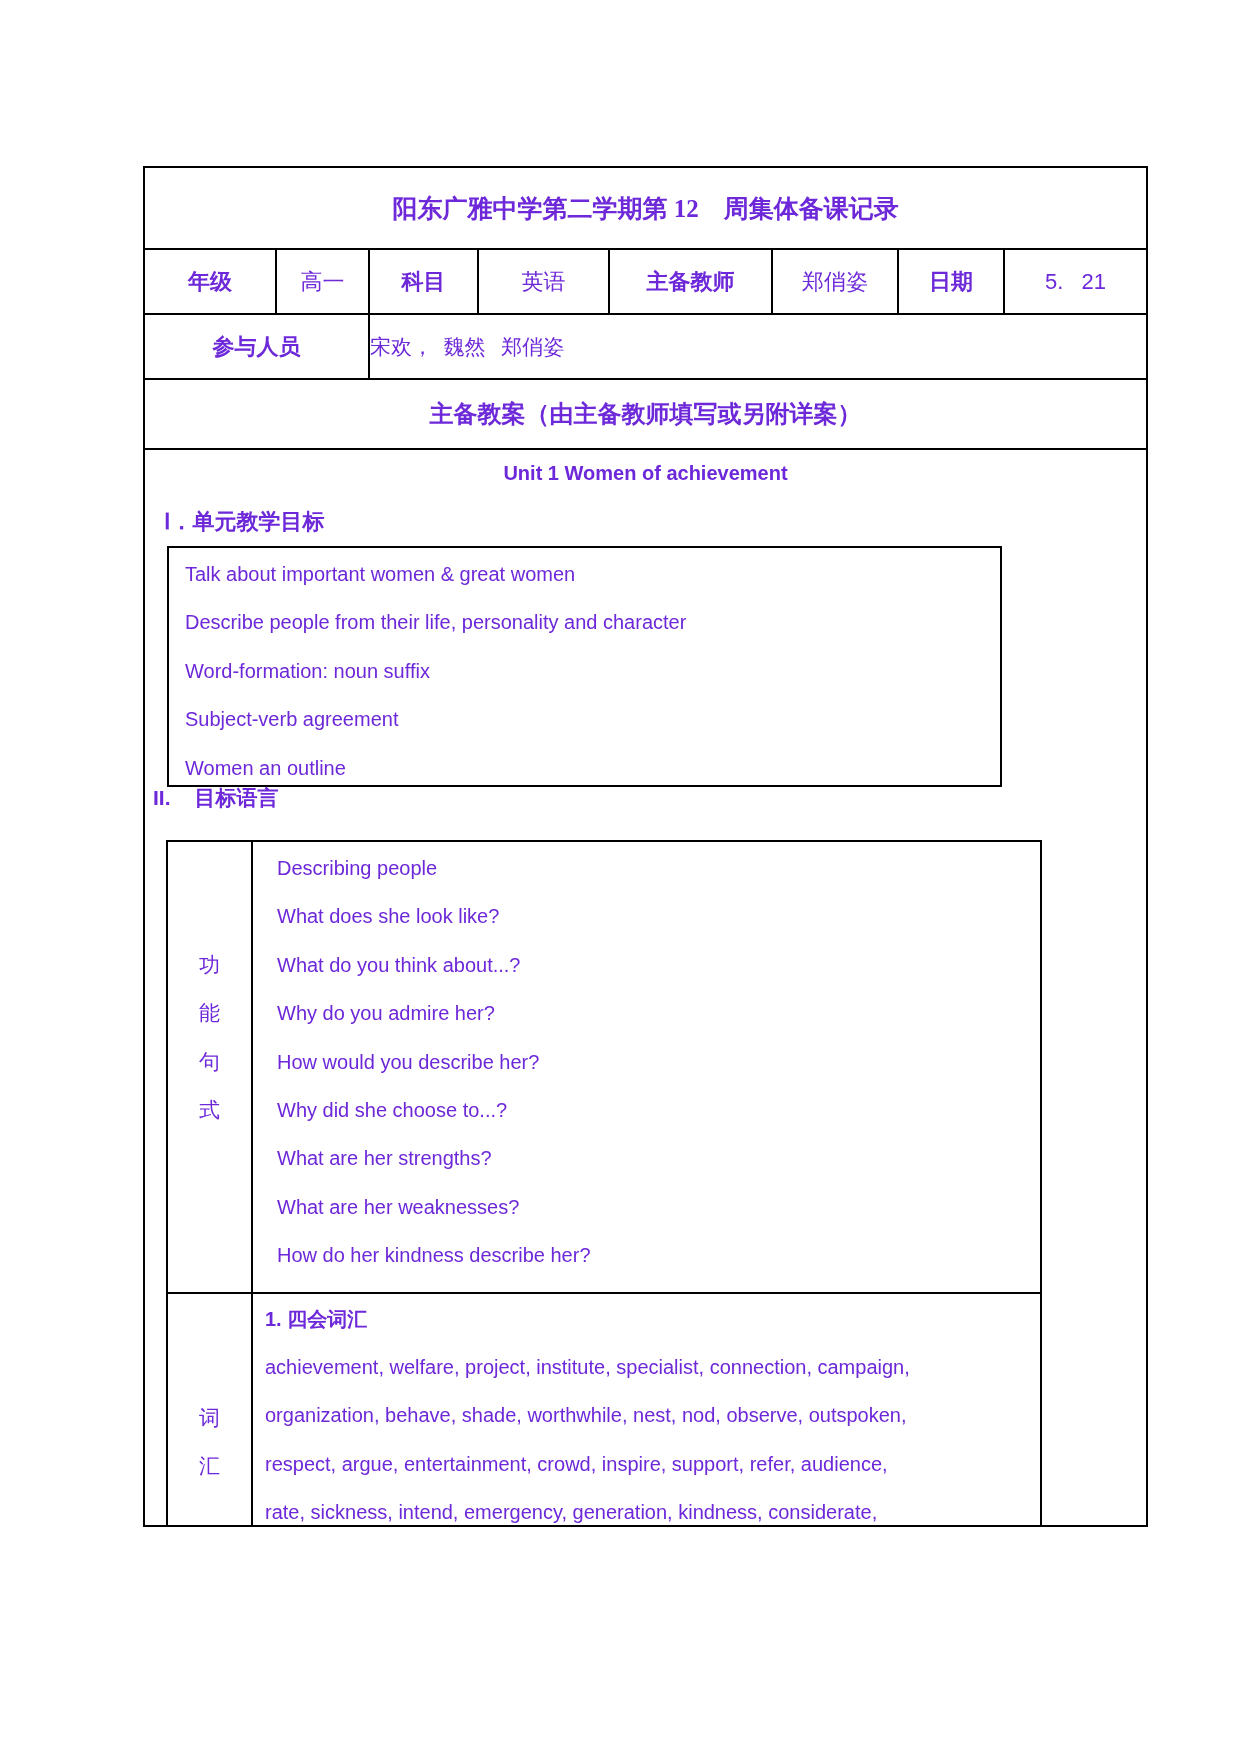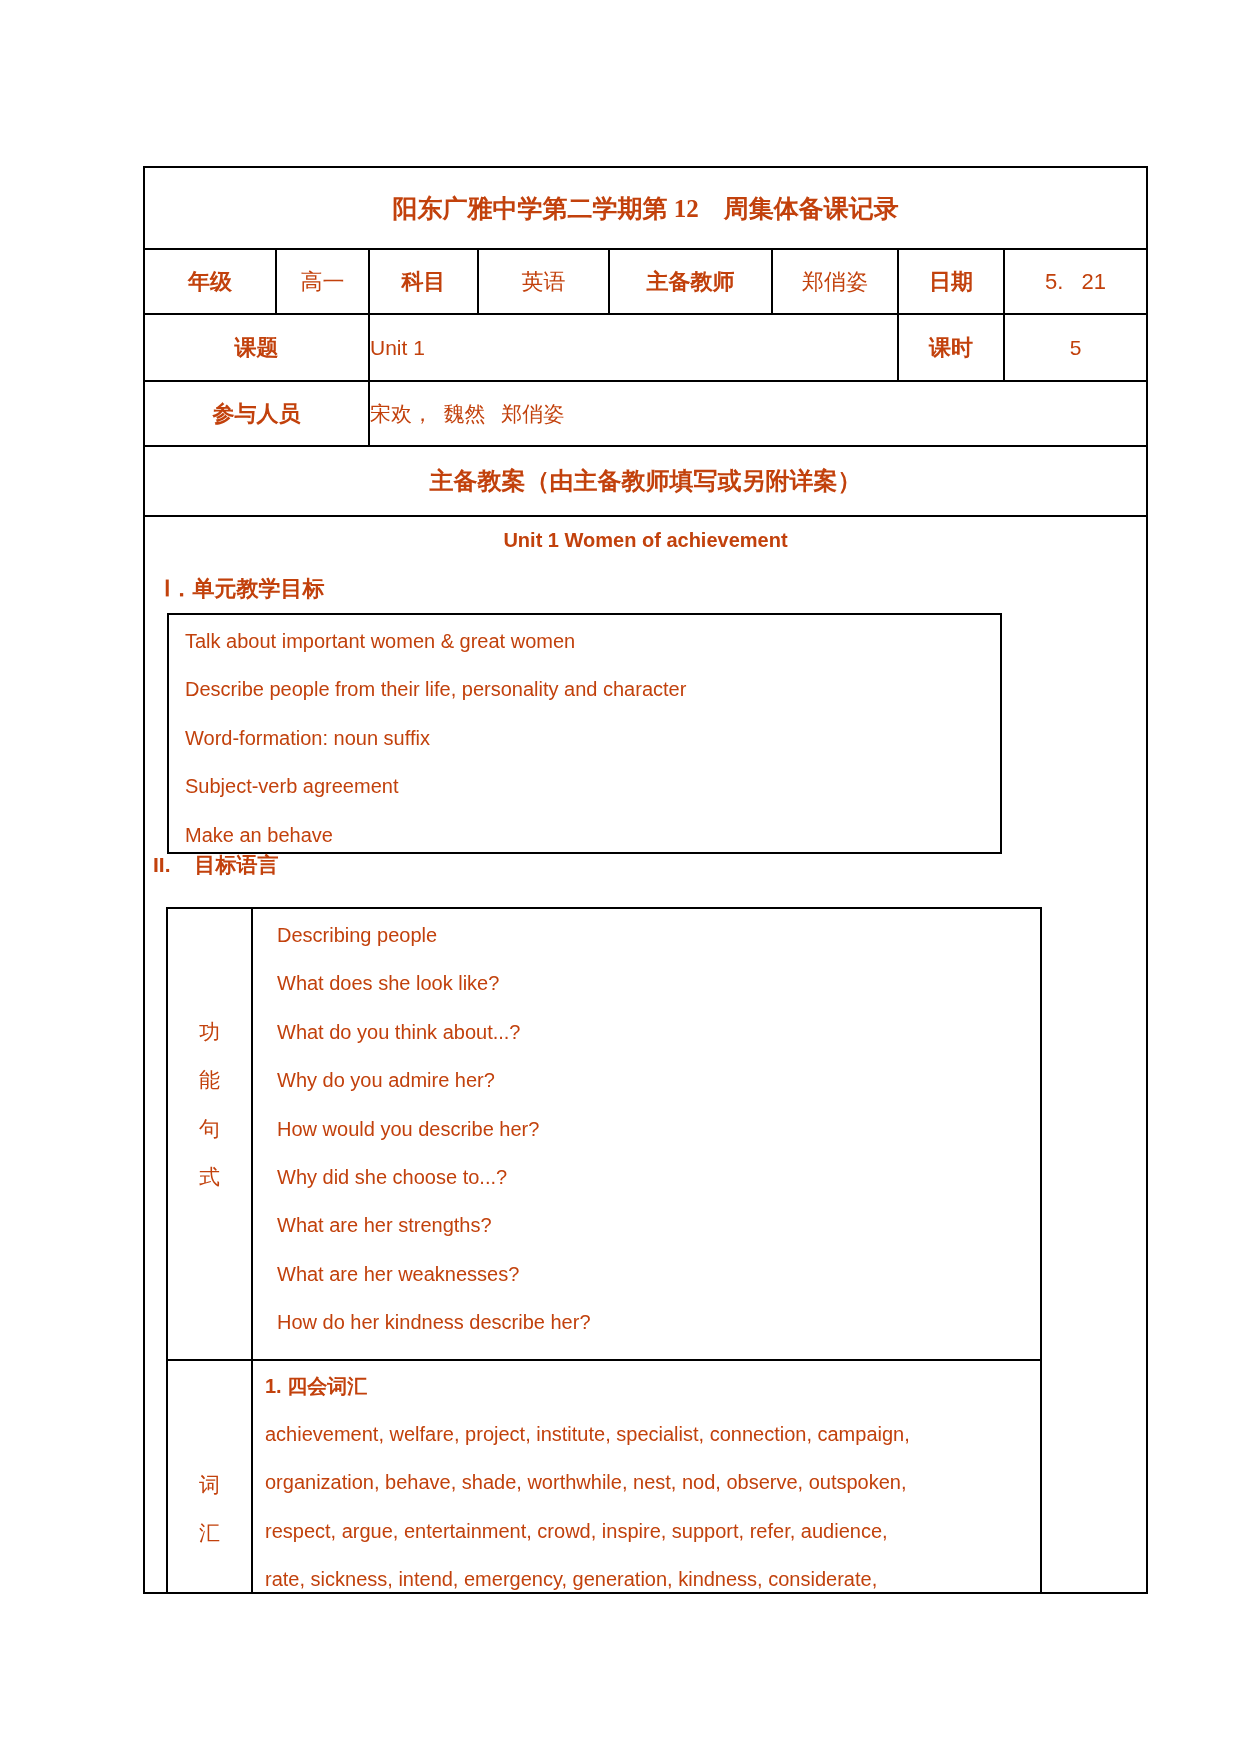--- a/index.html
+++ b/index.html
@@ -1,18 +1,18 @@
 <!DOCTYPE html>
 <html><head>
 <meta charset="utf-8">
 <style>
   html,body { margin:0; padding:0; background:#ffffff; }
   .page {
     position:relative; width:1241px; height:1754px; background:#ffffff;
-    color:#c2410c; font-family:"Liberation Serif", serif; overflow:hidden;
+    color:#6d28d9; font-family:"Liberation Serif", serif; overflow:hidden;
   }
   table.main {
     position:absolute; left:143px; top:166px; width:1003px;
     border-collapse:collapse; table-layout:fixed;
   }
   table.main td { border:2px solid #000; padding:0; overflow:hidden; }
   .pre { white-space:pre; }
 
   .r-title td { height:80px; text-align:center; font-weight:bold; font-size:25px; }
   .r-info td  { height:63px; text-align:center; font-size:22px; }
@@ -92,45 +92,39 @@
       <tr class="r-info">
         <td class="lbl">年级</td>
         <td class="val">高一</td>
         <td class="lbl">科目</td>
         <td class="val">英语</td>
         <td class="lbl">主备教师</td>
         <td class="val">郑俏姿</td>
         <td class="lbl">日期</td>
         <td class="date-val pre">5.   21</td>
       </tr>
-      <tr class="r-topic">
-        <td colspan="2" class="lbl">课题</td>
-        <td colspan="4" class="topic-val">Unit 1</td>
-        <td class="lbl">课时</td>
-        <td class="periods-val">5</td>
-      </tr>
       <tr class="r-part">
         <td colspan="2" class="lbl">参与人员</td>
         <td colspan="6" class="part-val pre">宋欢，  魏然   郑俏姿</td>
       </tr>
       <tr class="r-plan">
         <td colspan="8">主备教案（由主备教师填写或另附详案）</td>
       </tr>
       <tr class="r-content">
         <td colspan="8">
 
           <div class="unit-title">Unit 1 Women of achievement</div>
           <div class="sec1">Ⅰ．单元教学目标</div>
 
           <div class="objbox">
             <div class="obj-line">Talk about important women &amp; great women</div>
             <div class="obj-line">Describe people from their life, personality and character</div>
             <div class="obj-line">Word-formation: noun suffix</div>
             <div class="obj-line">Subject-verb agreement</div>
-            <div class="obj-line">Make an behave</div>
+            <div class="obj-line">Women an outline</div>
           </div>
 
           <div class="sec2">
             <span class="num">II.</span><span class="cn">目标语言</span>
           </div>
 
           <table class="inner">
             <colgroup>
                 <col style="width:85px">
                 <col style="width:789px">

